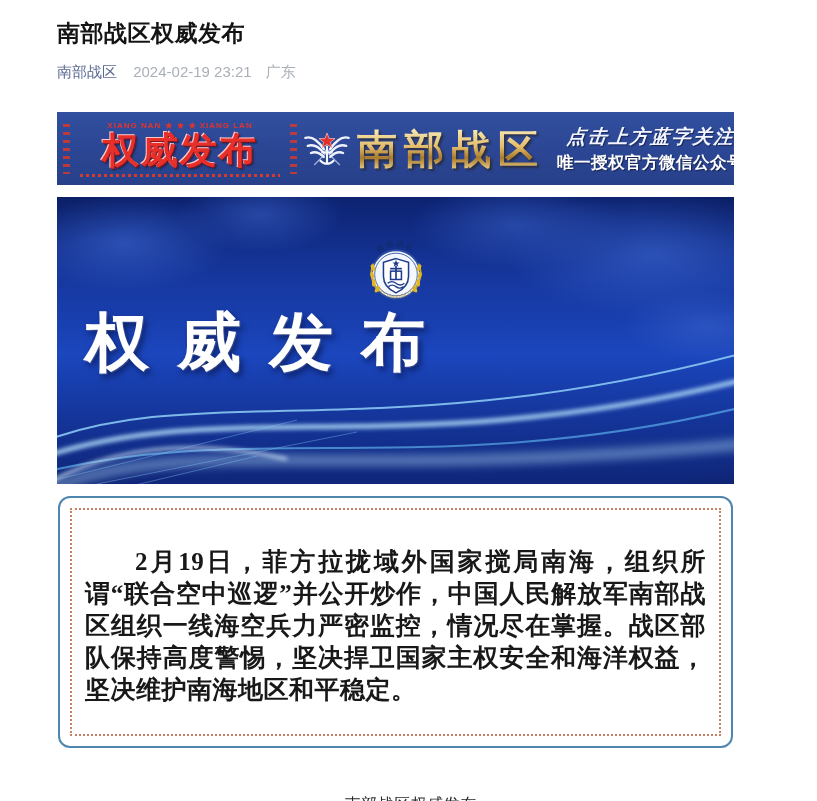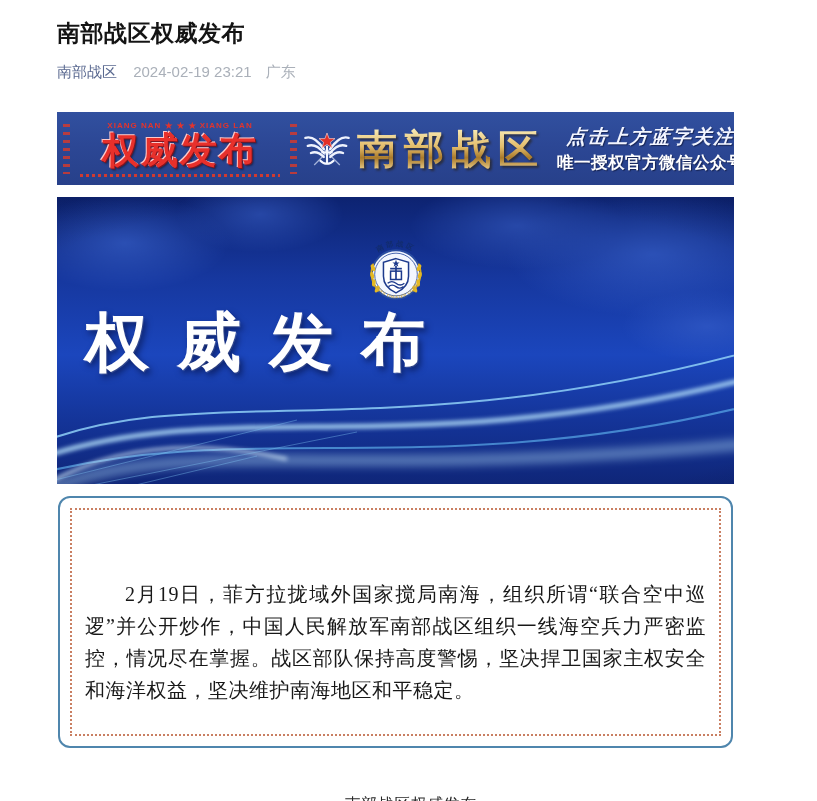--- a/index.html
+++ b/index.html
@@ -54,22 +54,22 @@
   .hero-emblem { position: absolute; left: 50%; top: 34px; transform: translateX(-50%); width: 84px; height: 92px; }
   .hero-headline { position: absolute; left: 0; right: 0; top: 102px; text-align: left; color: #ffffff;
     font-size: 64px; font-weight: 700; letter-spacing: 28px; padding-left: 28px; white-space: nowrap;
     font-family: "Liberation Serif", "DejaVu Serif", serif;
     text-shadow: 3px 4px 6px rgba(3,12,55,.6), 1px 1px 0 rgba(255,255,255,.25); }
   .wave-svg { position: absolute; left: 0; bottom: 0; width: 677px; height: 160px; }
 
   
   .quote-outer { margin: 12px 1px 0 1px; border: 2px solid #4f86ad; border-radius: 12px; padding: 10px; width: 675px; }
   .quote-inner { border: 2px dotted #c97f62; padding: 36px 13px 28px 13px; }
-  .article-paragraph { font-size: 20px; line-height: 32px; color: #181818; text-align: justify; text-indent: 2em;
-    font-family: "Liberation Serif", "DejaVu Serif", serif; font-weight: 400; letter-spacing: 0.5px; margin-top: 32px; }
+  .article-paragraph { font-size: 25px; line-height: 32px; color: #181818; text-align: justify; text-indent: 2em;
+    font-family: "Liberation Serif", "DejaVu Serif", serif; font-weight: 700; letter-spacing: 0.5px; }
 
   
   .footer-signature { margin-top: 46px; text-align: center; font-size: 15.5px; color: #262626; letter-spacing: 1px; }
   .gradient-divider { width: 386px; height: 3px; margin: 15px auto 0 auto; border-radius: 2px; background:
       linear-gradient(90deg, rgba(205,222,236,0) 0%, #cfe0ec 7%, #55809f 28%, #17507d 47%, #3d7ba4 63%, #aac9de 86%, rgba(205,222,236,0) 100%); }
 </style>
 </head>
 <body>
 
 <div class="container">

